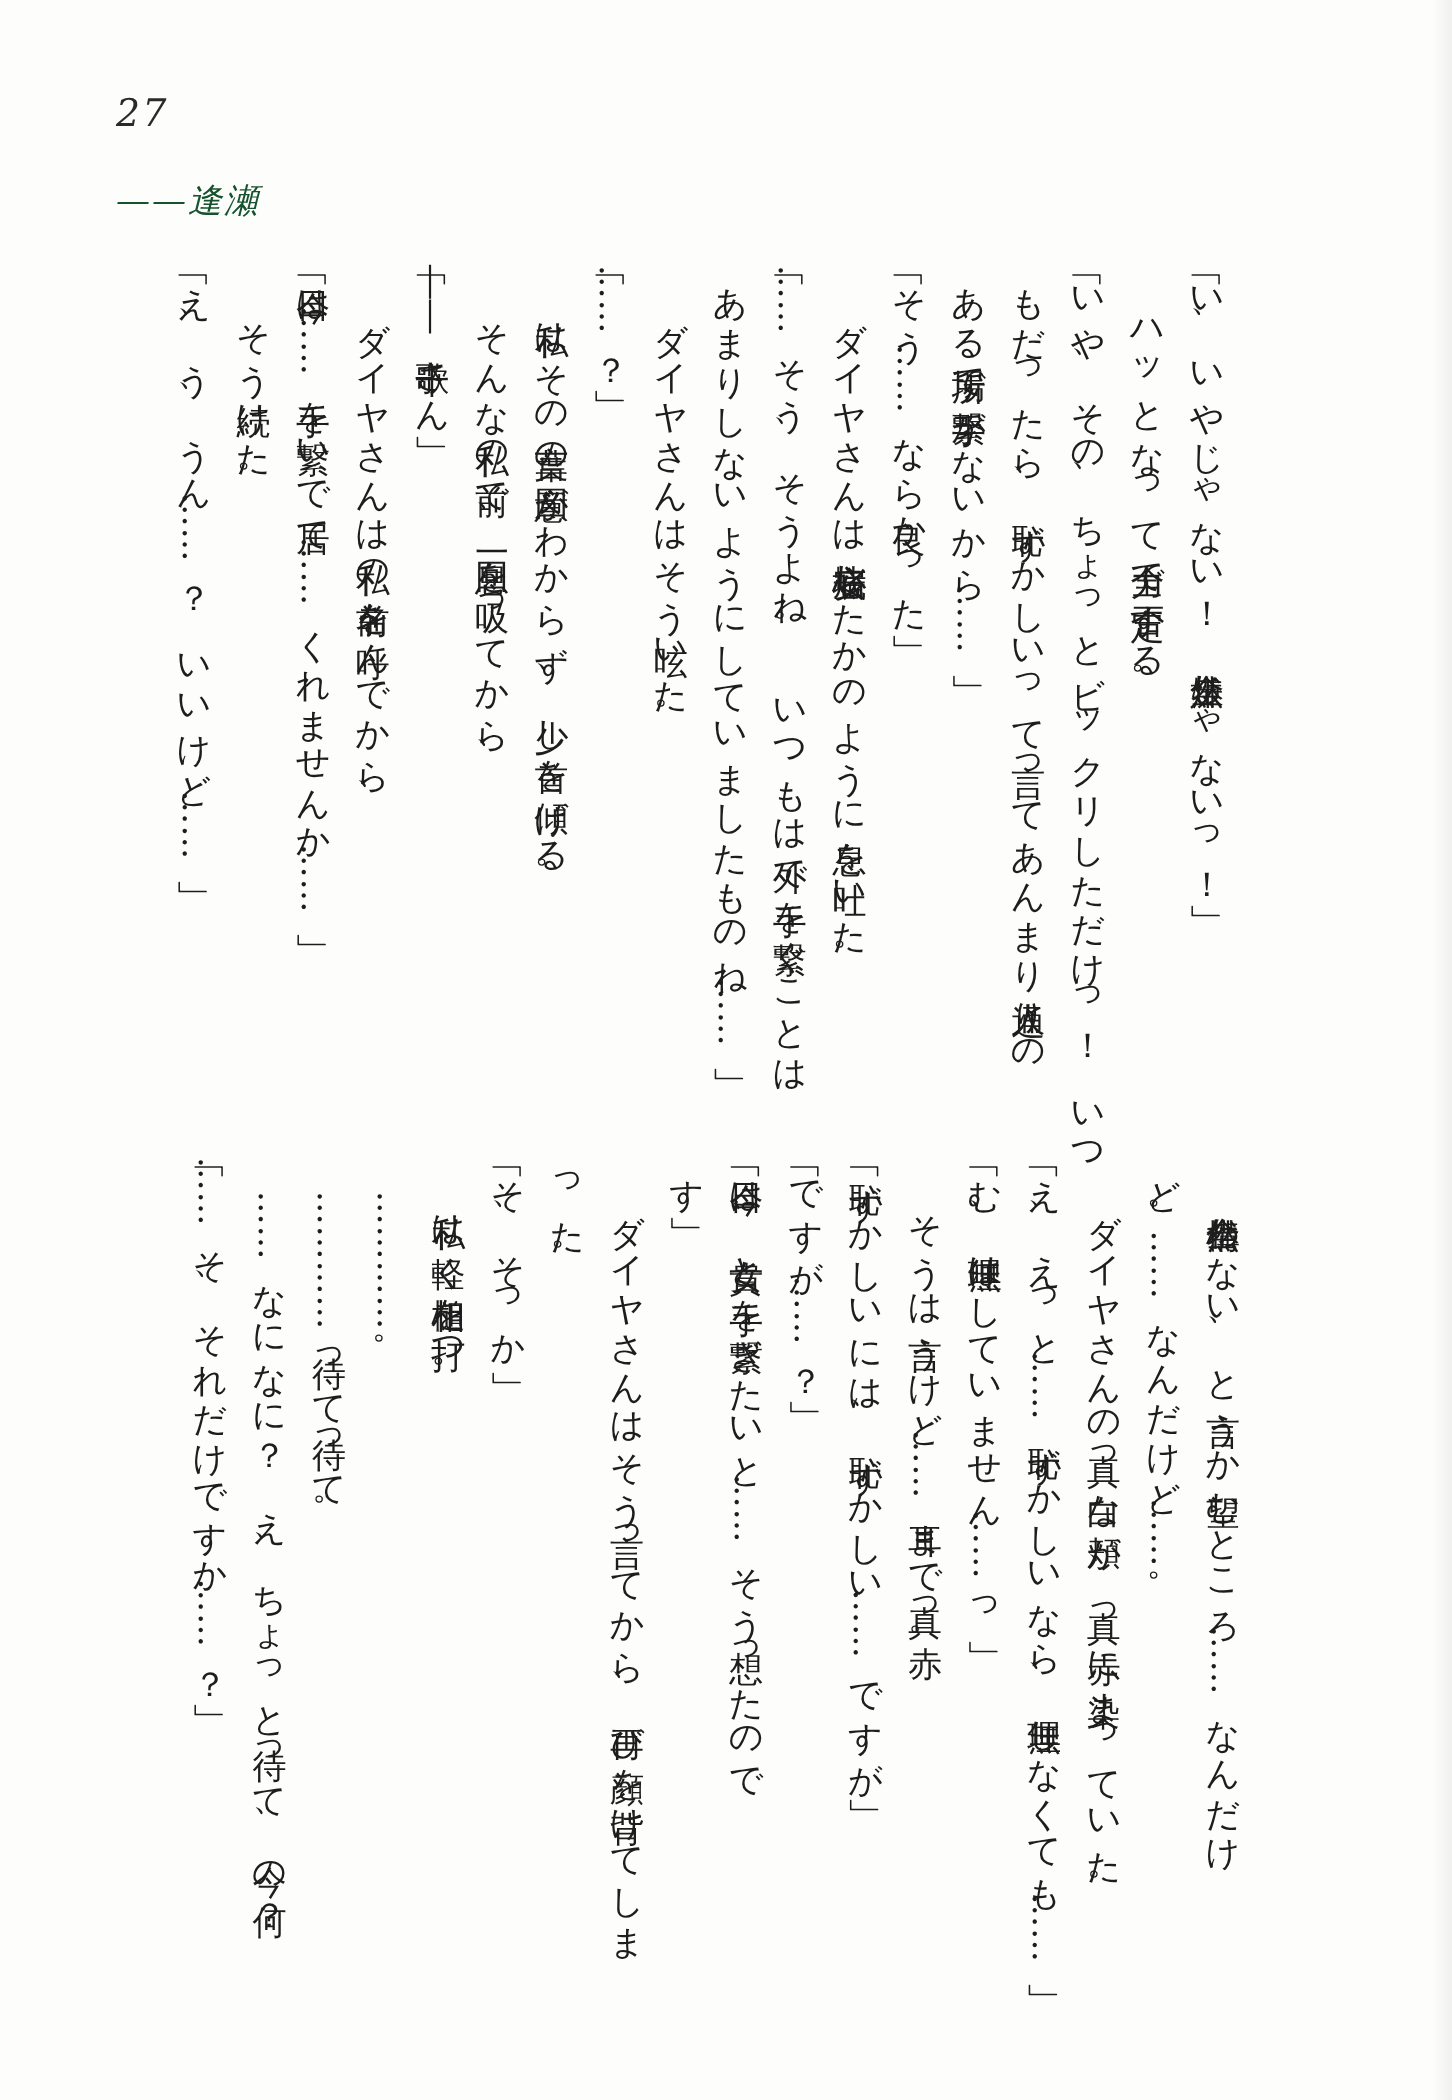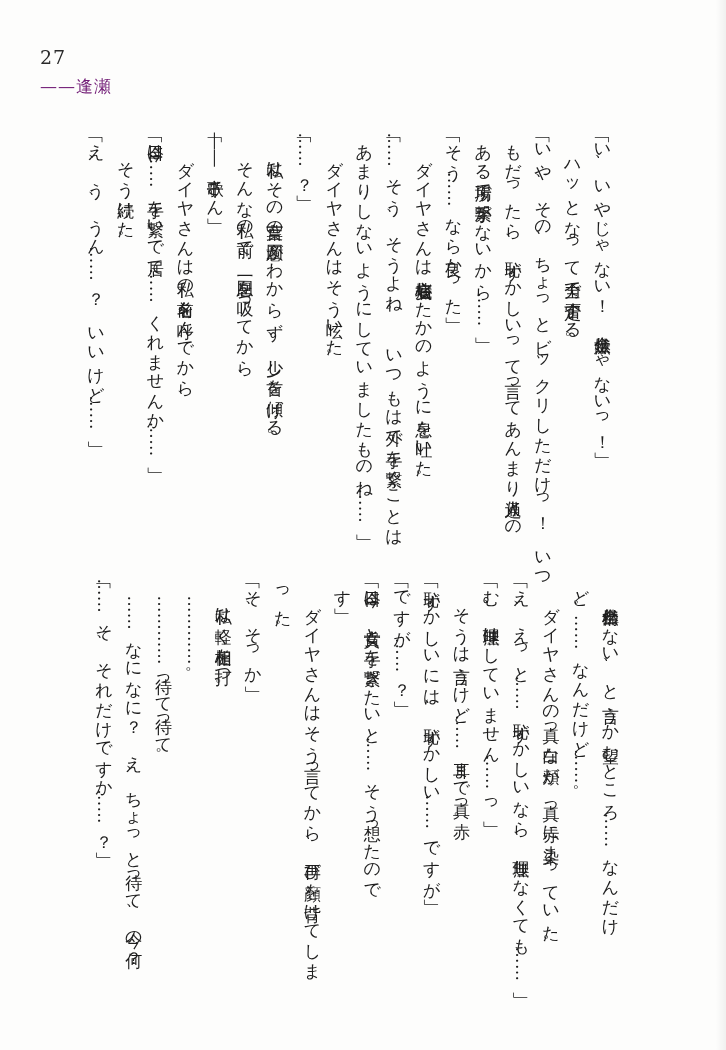--- a/index.html
+++ b/index.html
@@ -11,28 +11,28 @@
     color:#1f1f1f;
     font-family:"DejaVu Serif","Liberation Serif",serif;
     overflow:hidden;
   }
   .page-edge{
     position:absolute;top:0;right:0;width:10px;height:100%;
     background:linear-gradient(to right, rgba(0,0,0,0), rgba(0,0,0,0.05));
     pointer-events:none;
   }
   .page-header{
-    position:absolute;left:40px;top:46px;
+    position:absolute;left:58px;top:46px;font-style:italic;
   }
   .page-number{
     font-size:19px;letter-spacing:1px;color:#2a2a2a;
   }
   .chapter-title{
-    margin-top:7px;
-    font-size:17px;color:#701a75;letter-spacing:1px;
+    margin-top:21px;
+    font-size:17px;color:#14532d;letter-spacing:1px;
   }
   .text-block{
     position:absolute;
     writing-mode:vertical-rl;
     font-size:17px;
     line-height:29.8px;      
     color:#1d1d1d;
   }
   .text-block .col{
     margin:0;padding:0;

